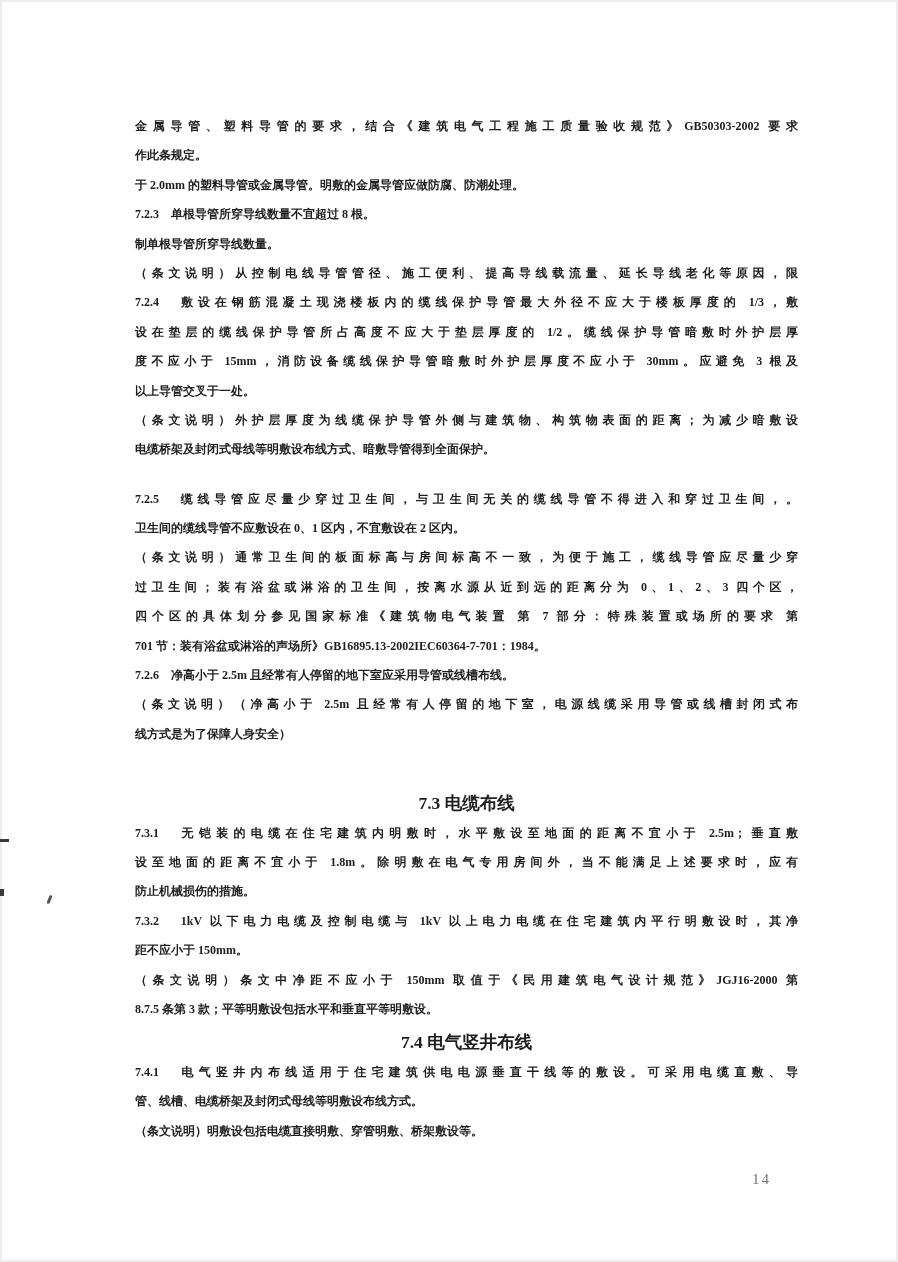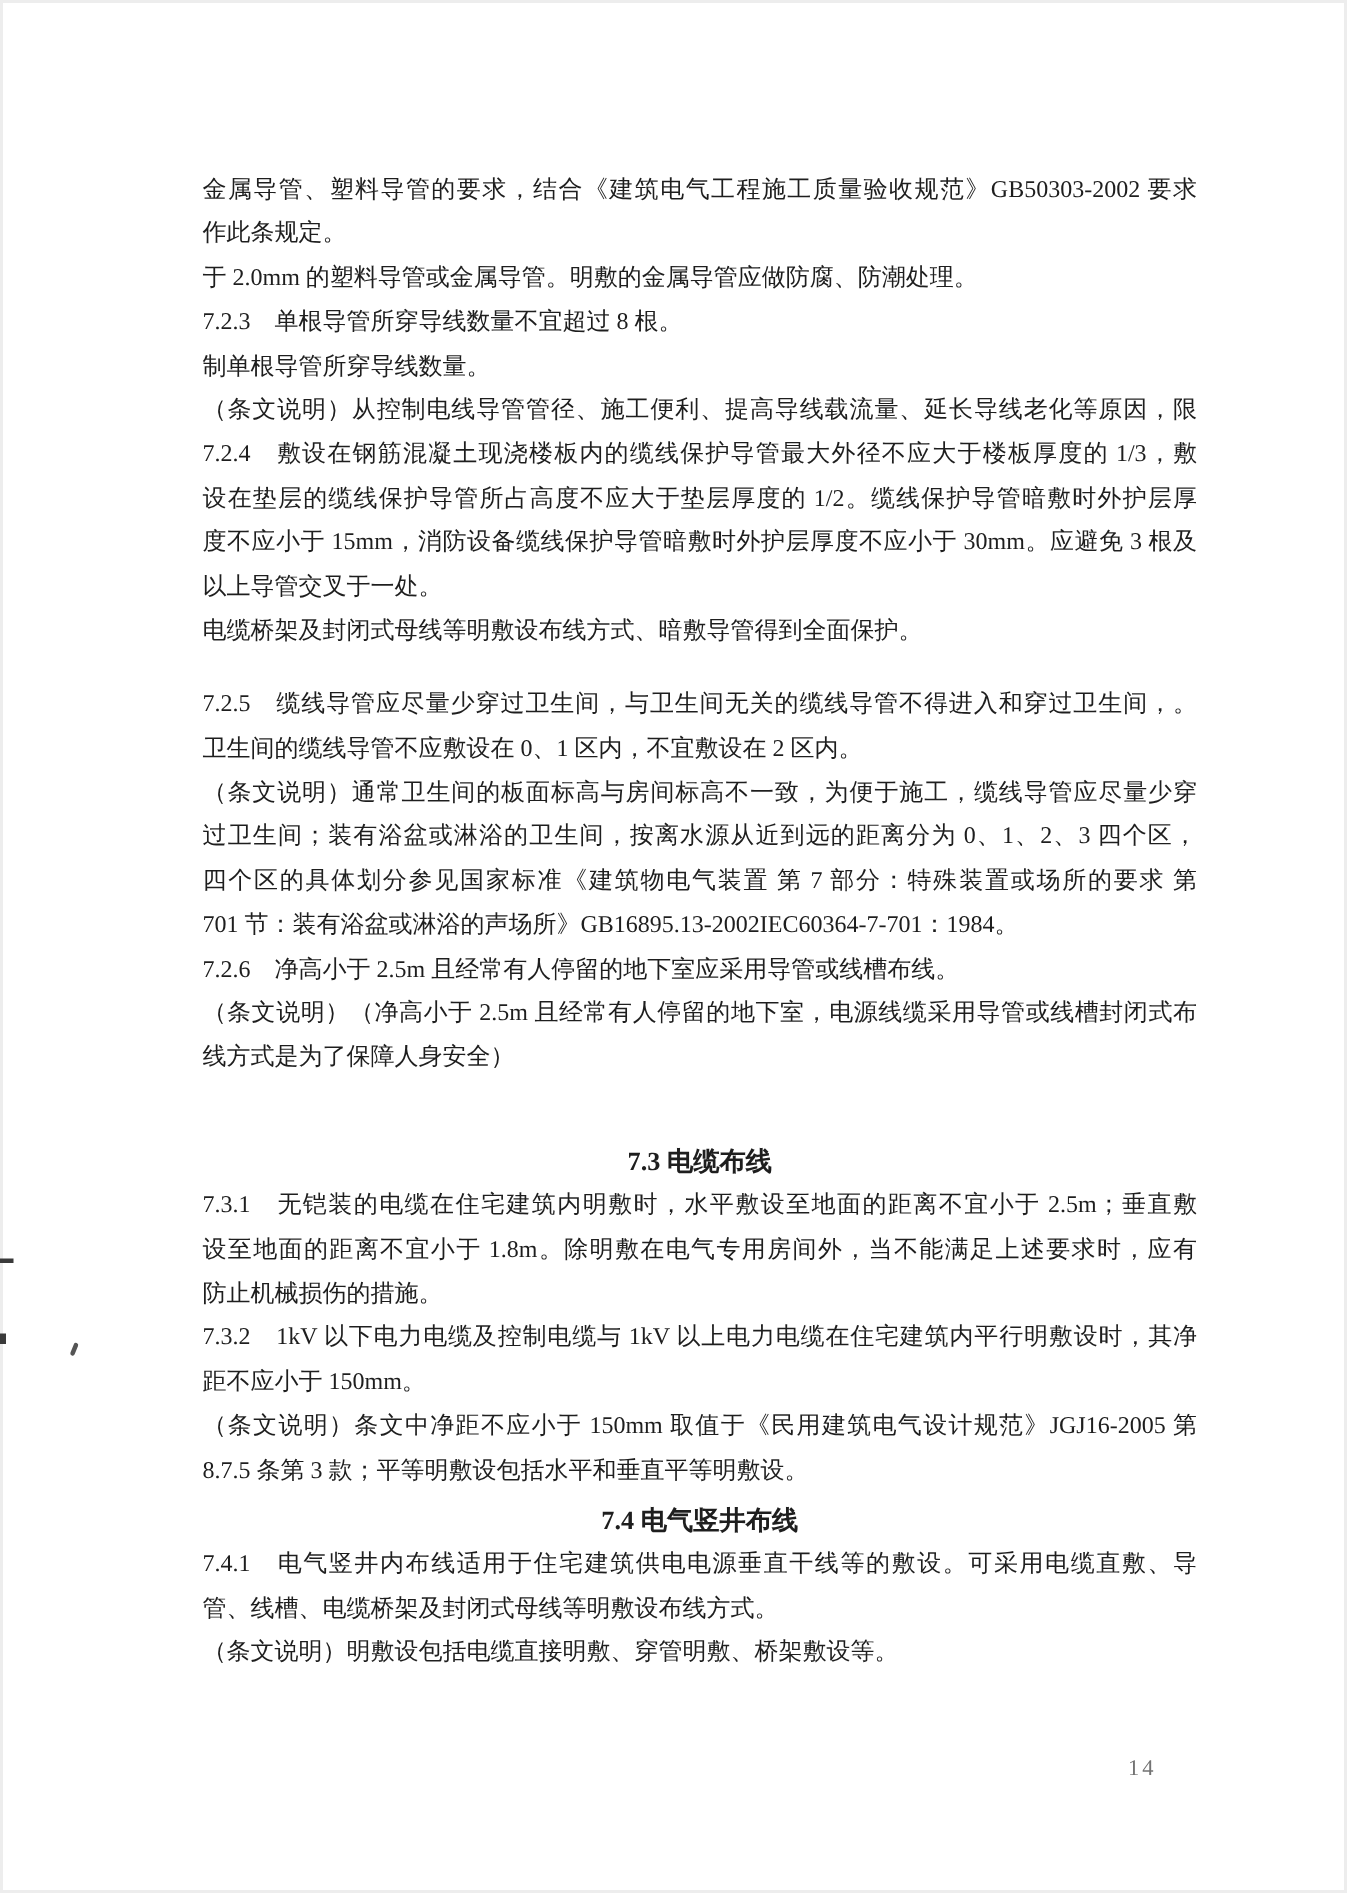--- a/index.html
+++ b/index.html
@@ -14,24 +14,25 @@
   }
   .doc-body{
     position:absolute;
     left:135px;top:112px;
     width:663px;
   }
   .para{margin:0;}
   .line{
     height:29.4px;
     line-height:29.4px;
-    font-size:16px;
+    font-size:12px;
     overflow:hidden;
     white-space:nowrap;
     text-rendering:optimizeLegibility;
+    font-weight:bold;
   }
   .line.fill{
     white-space:normal;
     text-align:justify;
     text-align-last:justify;
   }
   .heading{
     height:29.4px;
     line-height:29.4px;
     font-size:17.5px;
@@ -70,20 +71,21 @@
         <div class="line">制单根导管所穿导线数量。</div>
         <div class="line fill">（条文说明）从控制电线导管管径、施工便利、提高导线载流量、延长导线老化等原因，限</div>
       </div>
       <div class="para">
         <div class="line fill">7.2.4　敷设在钢筋混凝土现浇楼板内的缆线保护导管最大外径不应大于楼板厚度的 1/3，敷</div>
         <div class="line fill">设在垫层的缆线保护导管所占高度不应大于垫层厚度的 1/2。缆线保护导管暗敷时外护层厚</div>
         <div class="line fill">度不应小于 15mm，消防设备缆线保护导管暗敷时外护层厚度不应小于 30mm。应避免 3 根及</div>
         <div class="line">以上导管交叉于一处。</div>
       </div>
       <div class="para">
+        <div class="line fill">（条文说明）外护层厚度为线缆保护导管外侧与建筑物、构筑物表面的距离；为减少暗敷设</div>
         <div class="line">电缆桥架及封闭式母线等明敷设布线方式、暗敷导管得到全面保护。</div>
       </div>
       <div class="para" style="margin-top: 20px;">
         <div class="line fill">7.2.5　缆线导管应尽量少穿过卫生间，与卫生间无关的缆线导管不得进入和穿过卫生间，。</div>
         <div class="line">卫生间的缆线导管不应敷设在 0、1 区内，不宜敷设在 2 区内。</div>
       </div>
       <div class="para">
         <div class="line fill">（条文说明）通常卫生间的板面标高与房间标高不一致，为便于施工，缆线导管应尽量少穿</div>
         <div class="line fill">过卫生间；装有浴盆或淋浴的卫生间，按离水源从近到远的距离分为 0、1、2、3 四个区，</div>
         <div class="line fill">四个区的具体划分参见国家标准《建筑物电气装置 第 7 部分：特殊装置或场所的要求 第</div>
@@ -100,21 +102,21 @@
       <div class="para">
         <div class="line fill">7.3.1　无铠装的电缆在住宅建筑内明敷时，水平敷设至地面的距离不宜小于 2.5m；垂直敷</div>
         <div class="line fill">设至地面的距离不宜小于 1.8m。除明敷在电气专用房间外，当不能满足上述要求时，应有</div>
         <div class="line">防止机械损伤的措施。</div>
       </div>
       <div class="para">
         <div class="line fill">7.3.2　1kV 以下电力电缆及控制电缆与 1kV 以上电力电缆在住宅建筑内平行明敷设时，其净</div>
         <div class="line">距不应小于 150mm。</div>
       </div>
       <div class="para">
-        <div class="line fill">（条文说明）条文中净距不应小于 150mm 取值于《民用建筑电气设计规范》JGJ16-2005 第</div>
+        <div class="line fill">（条文说明）条文中净距不应小于 150mm 取值于《民用建筑电气设计规范》JGJ16-2000 第</div>
         <div class="line">8.7.5 条第 3 款；平等明敷设包括水平和垂直平等明敷设。</div>
       </div>
       <div class="heading" style="margin-top: 4px;">7.4 电气竖井布线</div>
       <div class="para">
         <div class="line fill">7.4.1　电气竖井内布线适用于住宅建筑供电电源垂直干线等的敷设。可采用电缆直敷、导</div>
         <div class="line">管、线槽、电缆桥架及封闭式母线等明敷设布线方式。</div>
       </div>
       <div class="para">
         <div class="line">（条文说明）明敷设包括电缆直接明敷、穿管明敷、桥架敷设等。</div>
       </div>

